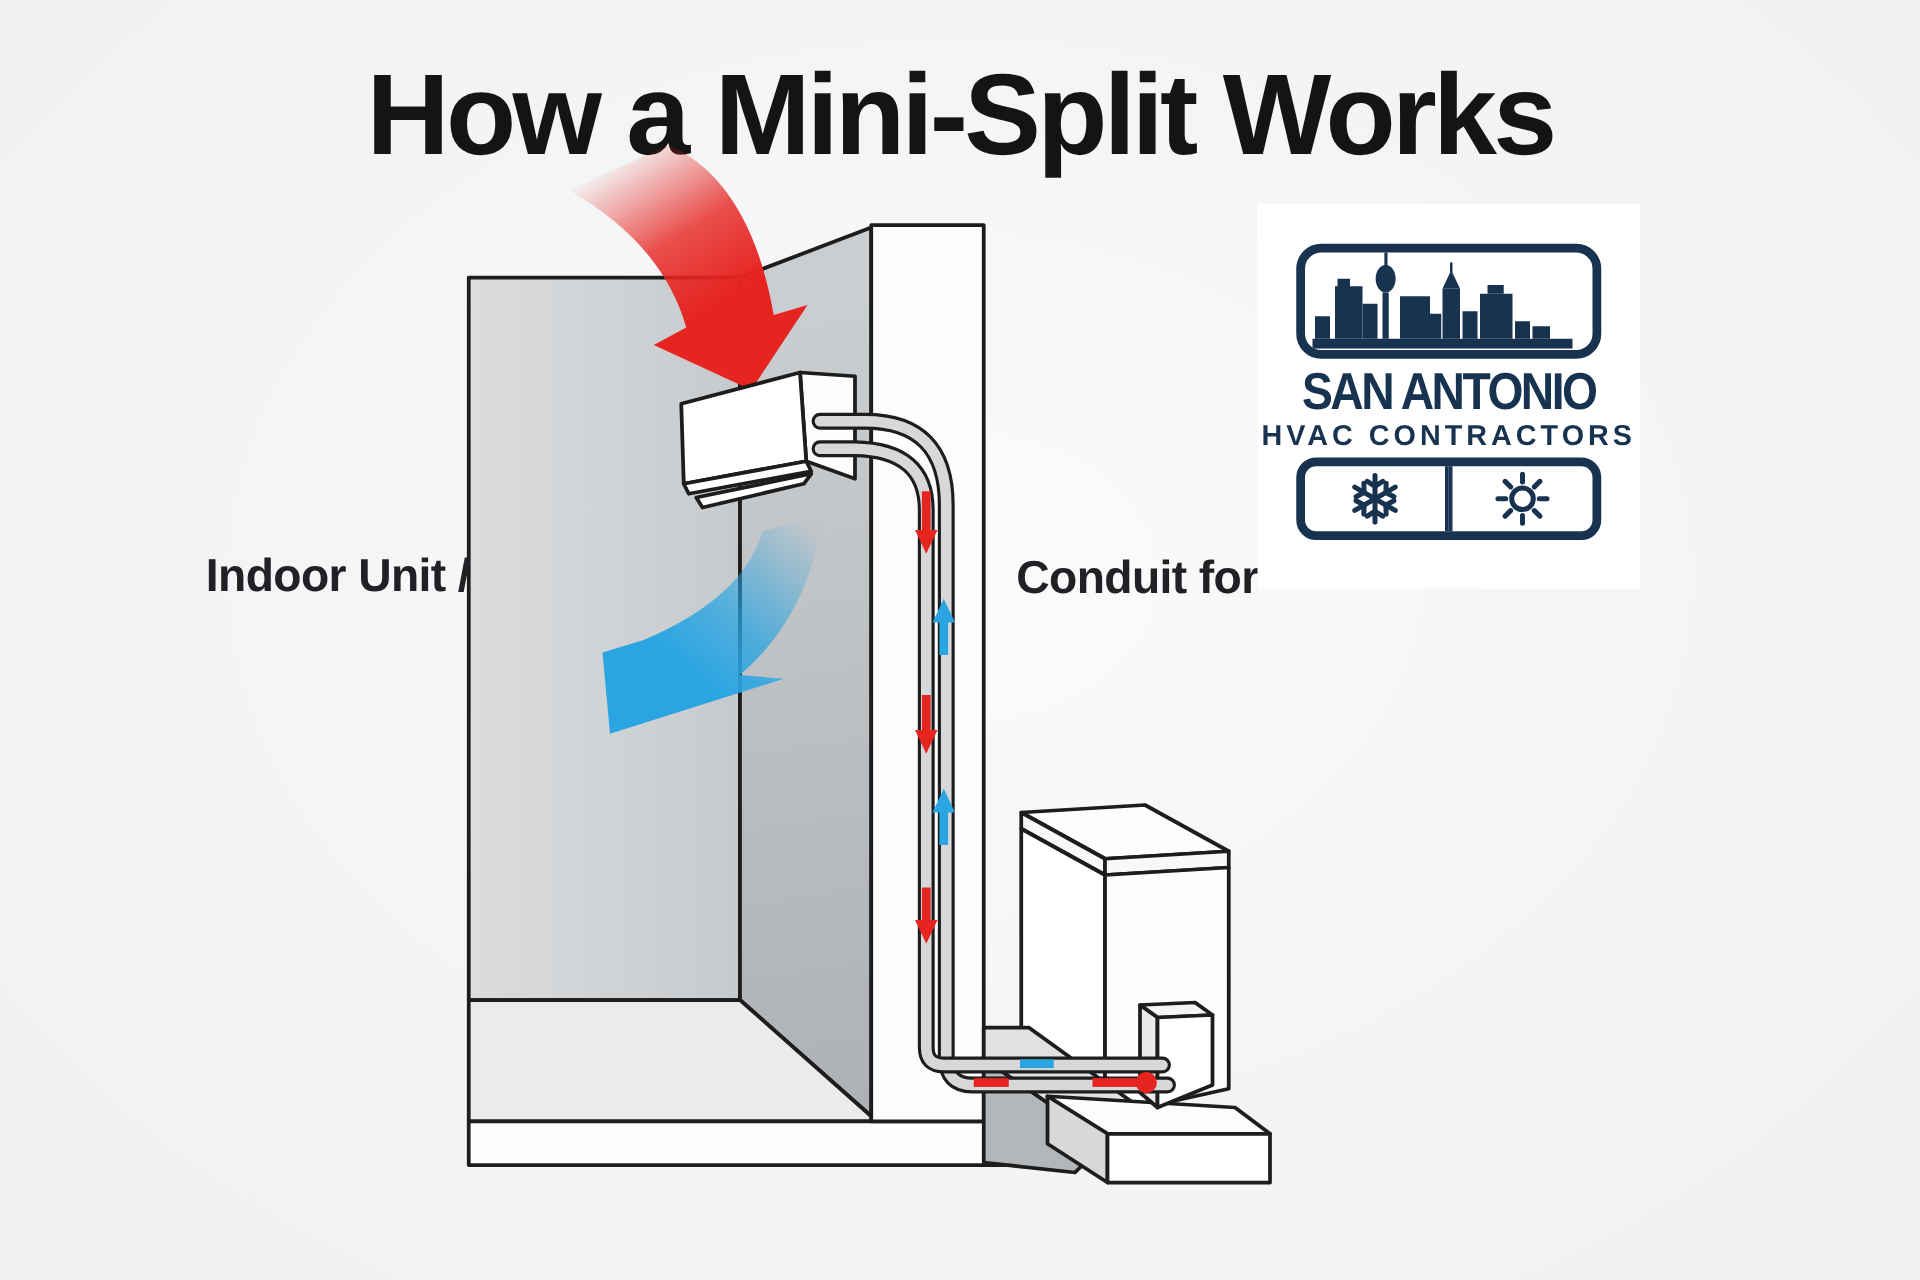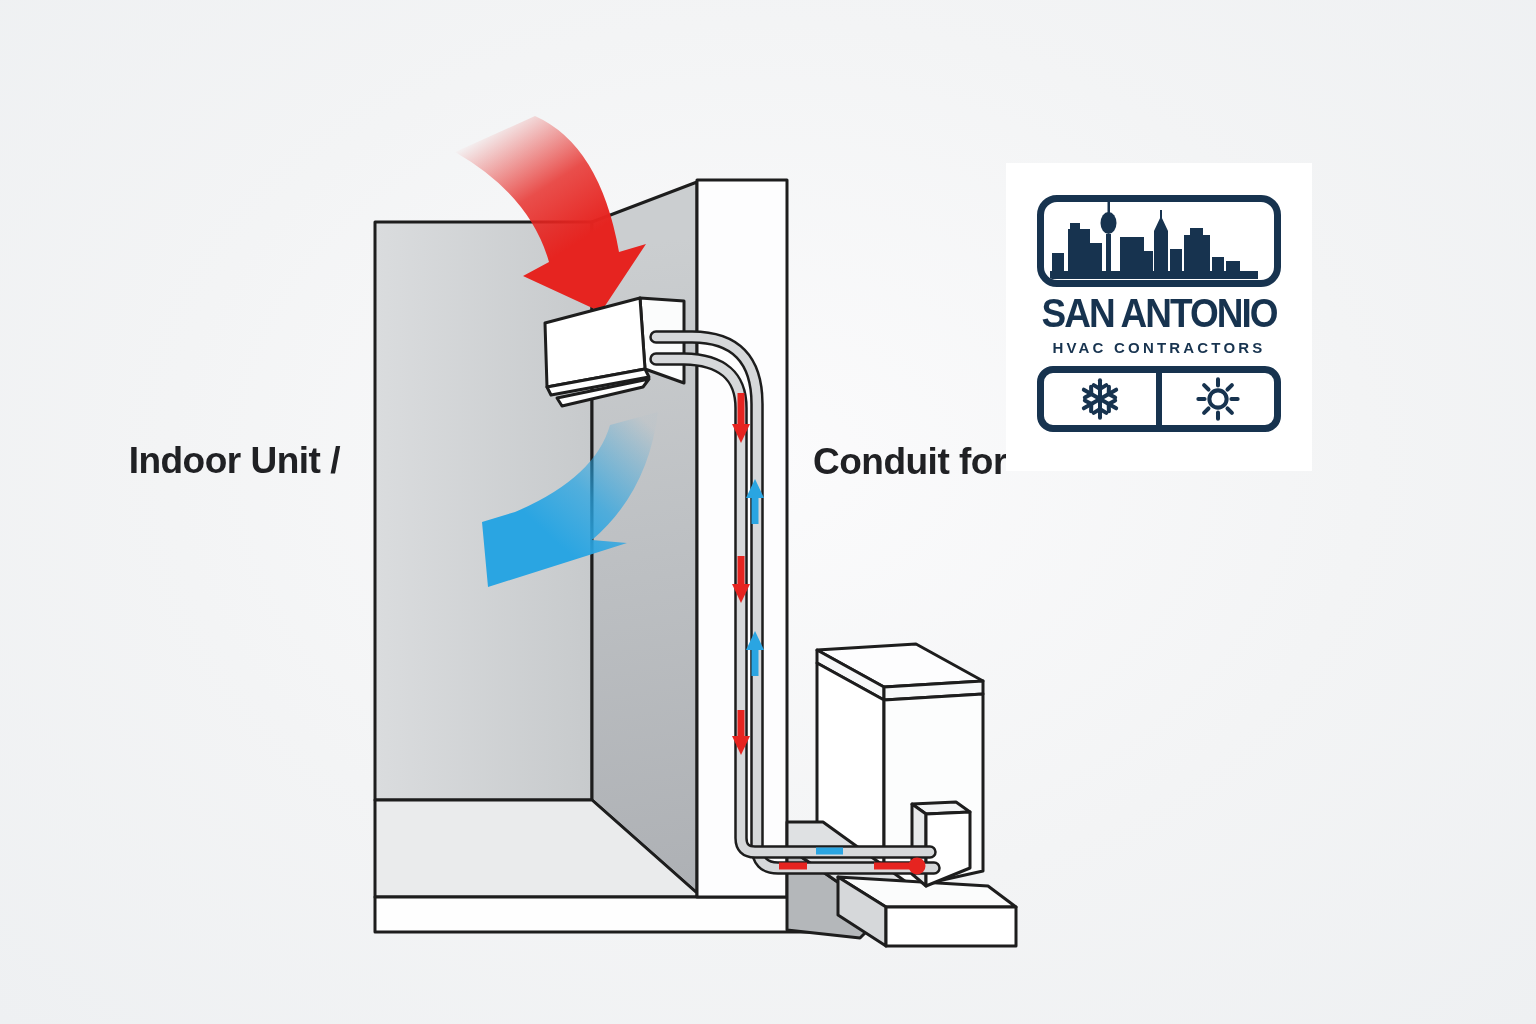--- a/index.html
+++ b/index.html
@@ -14,32 +14,33 @@
   .lbl.right{text-align:right;}
   
   .logo-card{position:absolute;left:1006px;top:163px;width:306px;height:308px;background:#ffffff;}
   .skyline-box{position:absolute;left:31px;top:32px;width:244px;height:92px;box-sizing:border-box;
                border:7px solid #17334f;border-radius:20px;overflow:hidden;}
   .skyline-box svg{position:absolute;left:0;bottom:1px;}
   .logo-name{position:absolute;left:0;top:126px;width:100%;text-align:center;color:#17334f;
              font-size:37px;font-weight:700;letter-spacing:-2px;line-height:44px;
              transform:scaleY(1.12);transform-origin:50% 0;}
   .logo-sub{position:absolute;left:0;top:176px;width:100%;text-align:center;color:#17334f;
-            font-size:15px;font-weight:700;letter-spacing:3.2px;line-height:18px;}
+            font-size:23px;font-weight:700;letter-spacing:3.2px;line-height:18px;}
   .icon-box{position:absolute;left:31px;top:203px;width:244px;height:66px;box-sizing:border-box;
             border:7px solid #17334f;border-radius:16px;display:flex;}
   .icon-cell{flex:1;display:flex;align-items:center;justify-content:center;}
   .icon-cell.left{border-right:3.5px solid #17334f;}
   .icon-cell.right{border-left:3.5px solid #17334f;}
 </style>
 </head>
 <body>
 
 <div class="stage">
 
+  <div class="page-title">How a Mini-Split Works</div>
 
   <svg class="diagram" width="1536" height="1024" viewBox="0 0 1536 1024">
     <defs>
       <linearGradient id="gFront" gradientUnits="userSpaceOnUse" x1="375" y1="500" x2="592" y2="500">
         <stop offset="0" stop-color="#dadcde"></stop>
           <stop offset="1" stop-color="#c7cacc"></stop>
       </linearGradient>
       <linearGradient id="gAngled" gradientUnits="userSpaceOnUse" x1="600" y1="250" x2="700" y2="880">
         <stop offset="0" stop-color="#cbced0"></stop>
           <stop offset="1" stop-color="#aeb1b5"></stop>
@@ -130,21 +131,21 @@
       </g>
       <rect x="779" y="862.5" width="28" height="7" fill="#e62420"></rect>
       <rect x="816" y="847.5" width="27" height="7" fill="#2aa5e2"></rect>
       <g fill="#e62420">
         <rect x="874" y="862.5" width="38" height="7"></rect>
           <circle cx="917" cy="866" r="8.5"></circle>
       </g>
     </g>
   </svg>
 
-  <div class="lbl right" style="right:1196px;top:439px;">
+  <div class="lbl right" style="right:1160px;top:439px;">
     <span>Indoor Unit /</span>
   </div>
   <div class="lbl" style="left:813px;top:440px;">
     <span>Conduit for</span>
   </div>
   <div class="lbl" style="left:1008px;top:713px;">
   </div>
 
   <div class="logo-card">
     <div class="skyline-box">

